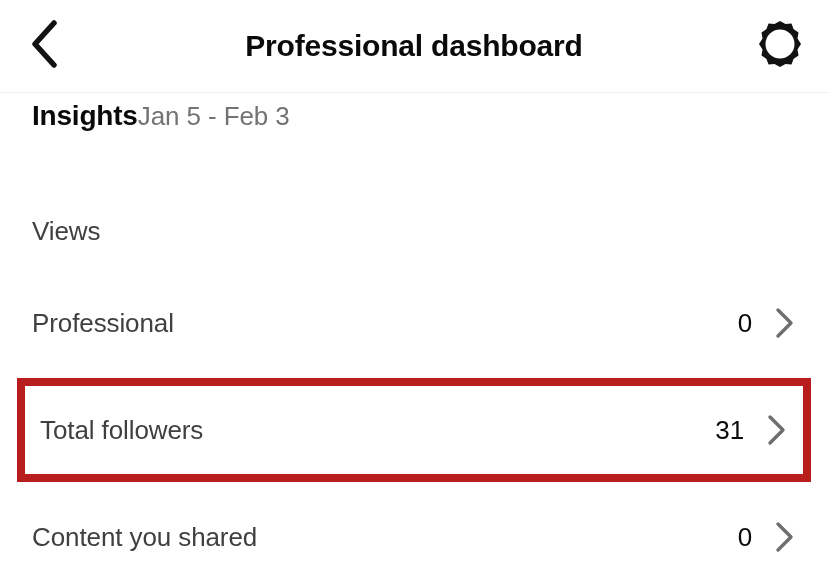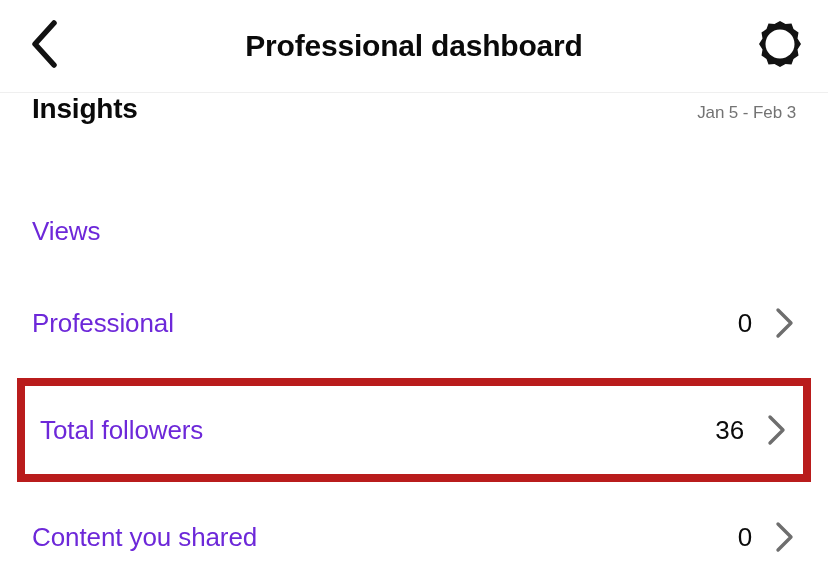--- a/index.html
+++ b/index.html
@@ -62,53 +62,52 @@
     display: flex;
     align-items: center;
     justify-content: center;
     cursor: pointer;
   }
 
   
   .insights-header {
     display: flex;
     align-items: baseline;
-    justify-content: space-between;
     padding: 0 32px;
     height: 92px;
   }
   .insights-title {
     font-size: 28px;
     font-weight: bold;
     color: #0a0a0a;
     letter-spacing: -0.2px;
   }
   .insights-date {
-    font-size: 17px;
+    font-size: 26px;
     color: #737373;
     letter-spacing: -0.1px;
     margin-top: 8px;
   }
 
   
   .rows {
     position: relative;
   }
   .row {
     display: flex;
     align-items: center;
     justify-content: space-between;
     height: 92px;
     padding: 0 32px;
     box-sizing: border-box;
     cursor: pointer;
   }
   .row-label {
     font-size: 26px;
-    color: #6d28d9;
+    color: #404040;
     letter-spacing: -0.1px;
   }
   .row-right {
     display: flex;
     align-items: center;
   }
   .row-value {
     font-size: 26px;
     color: #0a0a0a;
     letter-spacing: -0.1px;
@@ -188,21 +187,21 @@
           </svg>
         </div>
       </div>
     </div>
 
     <div class="row-highlight-wrap">
       <div class="hl-box">
         <div class="row">
           <div class="row-label">Total followers</div>
           <div class="row-right">
-            <div class="row-value">36</div>
+            <div class="row-value">31</div>
             <div class="row-chevron">
               <svg width="20" height="32" viewBox="0 0 20 32" fill="none" xmlns="http://www.w3.org/2000/svg">
                 <path d="M3 3 L16 16 L3 29" stroke="#6e6e6e" stroke-width="3.4" stroke-linecap="round" stroke-linejoin="round"></path>
               </svg>
             </div>
           </div>
         </div>
       </div>
     </div>
 

